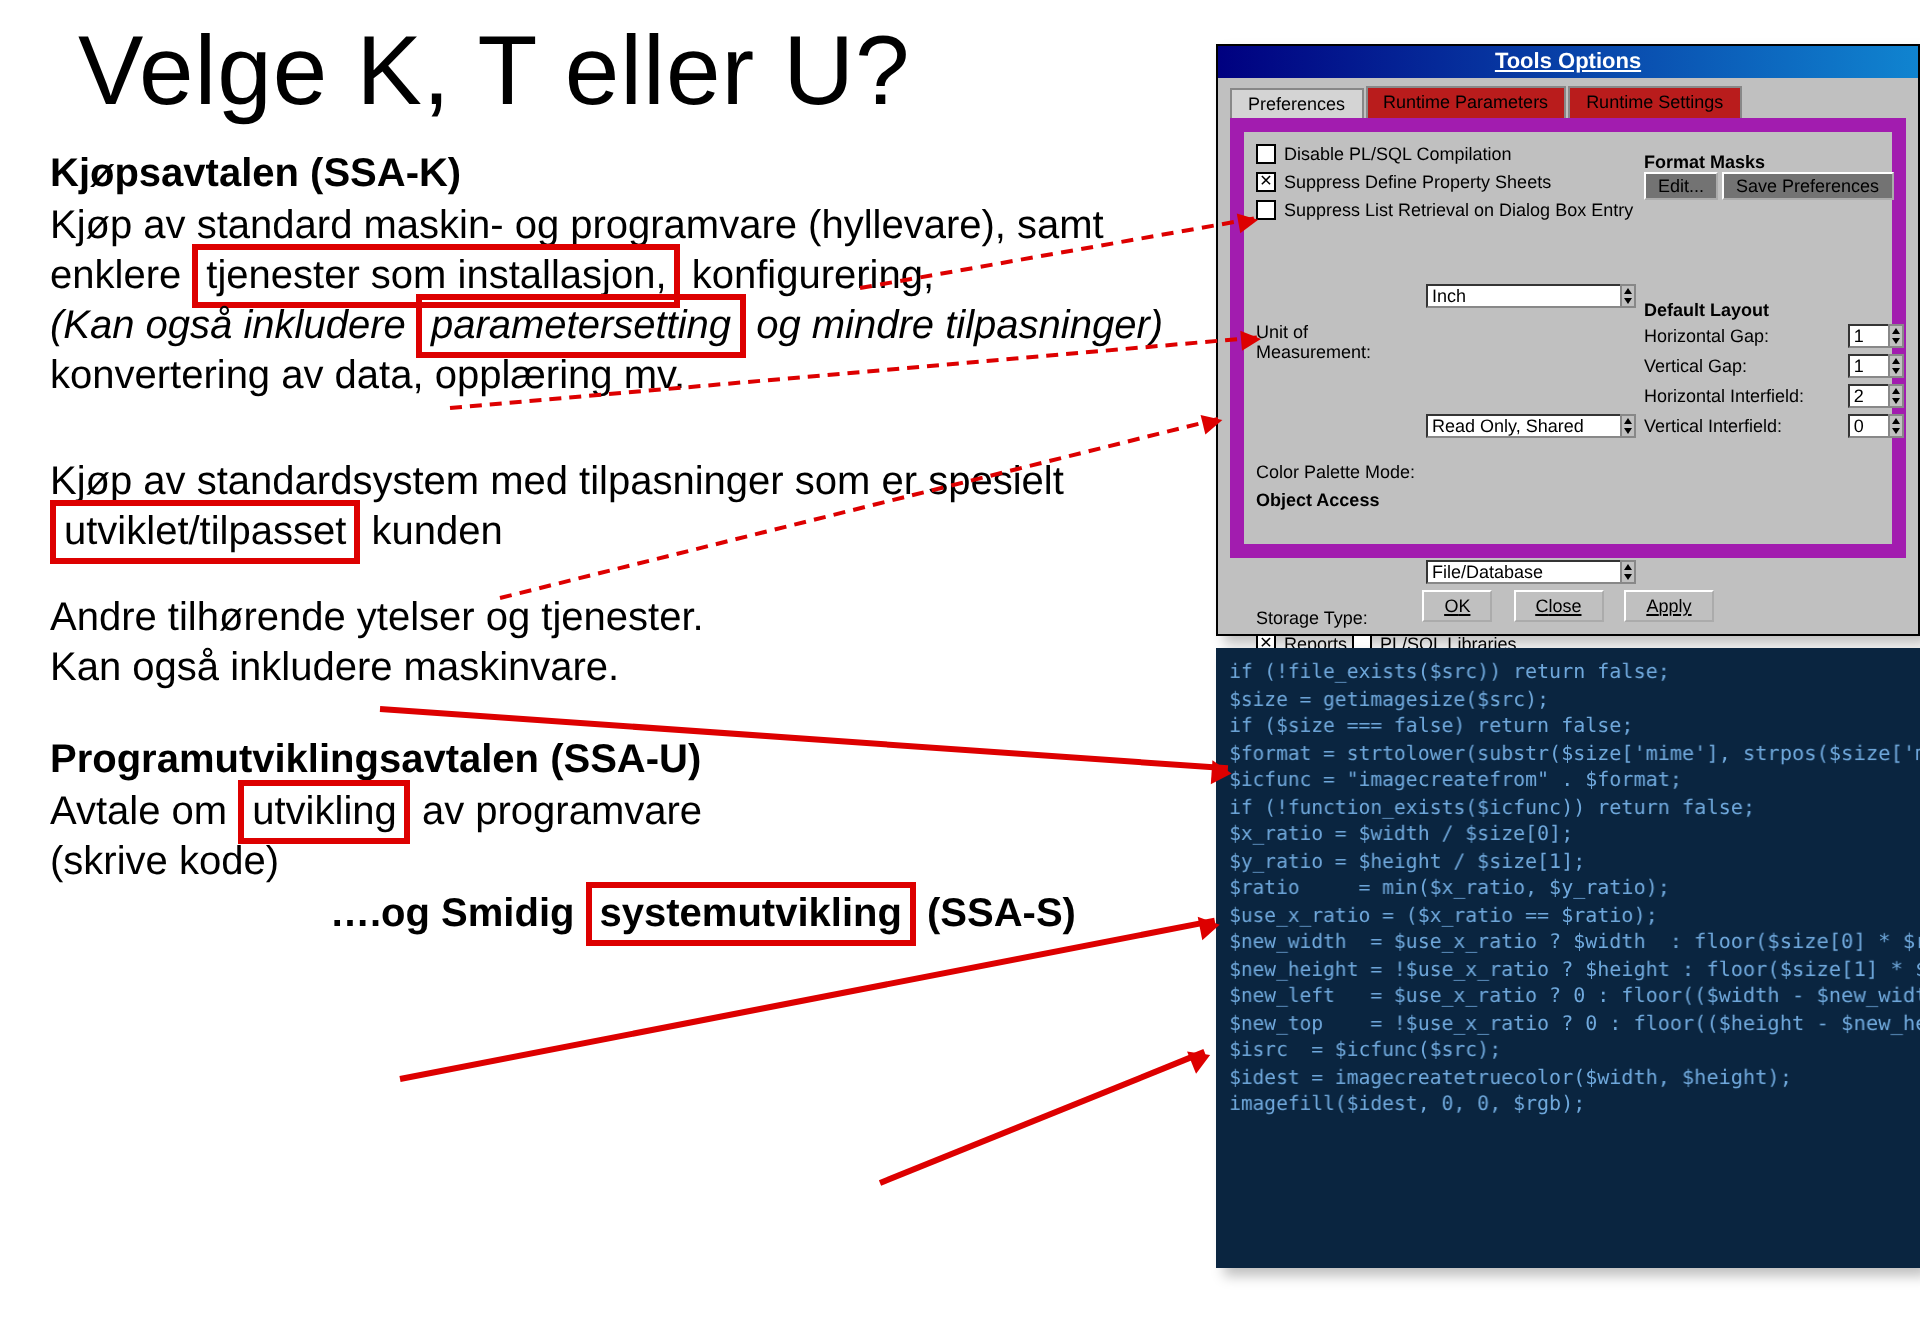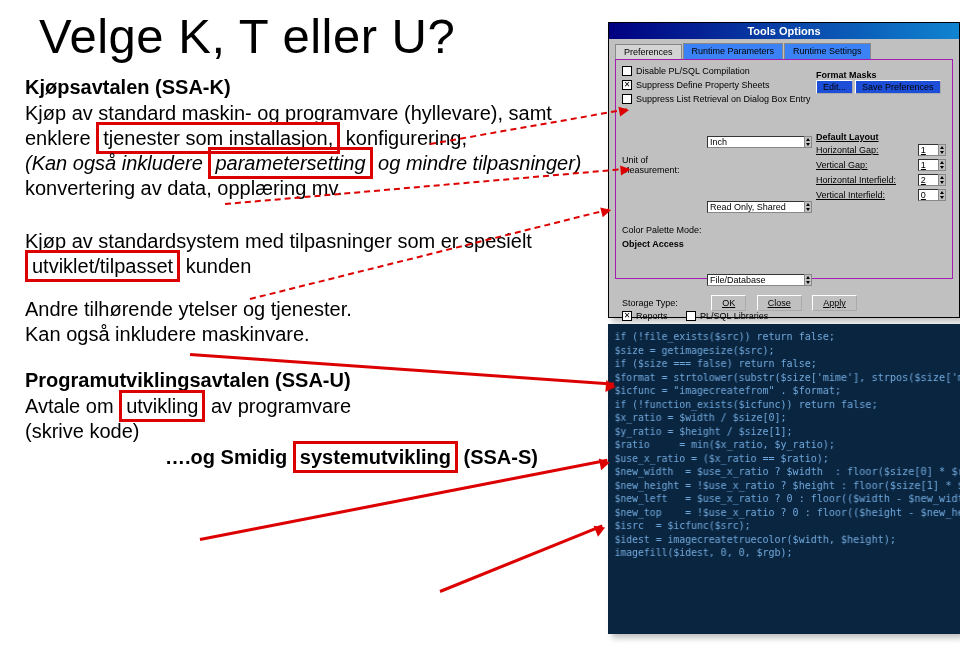--- a/index.html
+++ b/index.html
@@ -20,34 +20,34 @@
   .block1 { margin-bottom: 28px; }
   .block2 { margin-bottom: 18px; }
   .block3 { margin-bottom: 22px; }
   .block4 { margin-bottom: 2px; }
   .smidig-line { margin-left: 140px; font-size: 20px; font-weight: bold; }
   
   .footer { position: absolute; bottom: 8px; left: 25px; right: 25px; font-size: 14px; }
   
   
   .dialog { position: absolute; top: 14px; right: 0; width: 352px; height: 296px; background: #c0c0c0; border: 1px solid #000; font-size: 9px; font-family: "MS Sans Serif", Tahoma, sans-serif; }
-  .dlg-title { background: linear-gradient(to right, #000080, #1084d0); color: #fff; padding: 2px 6px; font-weight: bold; display: flex; align-items: center; }
+  .dlg-title { background: linear-gradient(to right, #000080, #1084d0); color: #fff; padding: 2px 6px; font-weight: bold; display: flex; align-items: center; text-decoration: underline; }
   .dlg-title span { flex: 1; text-align: center; font-size: 11px; }
   .dlg-tabs { display: flex; padding: 4px 0 0 6px; }
-  .dlg-tab { background: #3b82f6; border: 1px solid #888; border-bottom: none; padding: 2px 8px; font-size: 9px; margin-right: 1px; }
+  .dlg-tab { background: #b91c1c; border: 1px solid #888; border-bottom: none; padding: 2px 8px; font-size: 9px; margin-right: 1px; }
   .dlg-tab.active { background: #d4d4d4; border-bottom: 1px solid #d4d4d4; position: relative; top: 1px; }
-  .dlg-body { border: 1px solid #a21caf; margin: 0 6px; padding: 6px; background: #c0c0c0; height: 220px; position: relative; }
+  .dlg-body { border: 7px solid #a21caf; margin: 0 6px; padding: 6px; background: #c0c0c0; height: 220px; position: relative; }
   
   .dlg-row { display: flex; align-items: center; margin-bottom: 4px; font-size: 9px; }
   .chk { width: 10px; height: 10px; border: 1px solid #000; background: #fff; margin-right: 4px; display: inline-flex; align-items: center; justify-content: center; font-size: 8px; line-height: 1; }
   .chk.checked::after { content: "✕"; }
   .dlg-col-left { width: 190px; }
   .dlg-col-right { position: absolute; left: 200px; top: 6px; width: 130px; }
-  .dlg-col-right2 { position: absolute; left: 200px; top: 68px; width: 130px; text-decoration: underline; }
-  .dlg-btn { background: #1d4ed8; border: 1px outset #fff; padding: 1px 6px; font-size: 9px; margin-right: 2px; }
+  .dlg-col-right2 { position: absolute; left: 200px; top: 80px; width: 130px; }
+  .dlg-btn { background: #737373; border: 1px outset #fff; padding: 1px 6px; font-size: 9px; margin-right: 2px; }
   .dlg-field { background: #fff; border: 1px inset #888; padding: 0 2px; font-size: 9px; }
   .spinner { display: inline-block; width: 8px; height: 12px; border: 1px solid #888; background: #c0c0c0; position: relative; margin-left: -1px; }
   .spinner::before { content: ""; position: absolute; top: 1px; left: 1px; border-left: 2px solid transparent; border-right: 2px solid transparent; border-bottom: 3px solid #000; }
   .spinner::after { content: ""; position: absolute; bottom: 1px; left: 1px; border-left: 2px solid transparent; border-right: 2px solid transparent; border-top: 3px solid #000; }
   
   .dlg-section-title { font-weight: bold; margin: 4px 0 2px 0; }
   .dlg-buttons { position: absolute; bottom: 6px; left: 0; right: 0; text-align: center; }
   .dlg-buttons button { background: #c0c0c0; border: 1px outset #fff; padding: 2px 10px; font-size: 9px; margin: 0 4px; text-decoration: underline; }
   .dlg-buttons button:first-letter { text-decoration: underline; }
   
@@ -150,21 +150,21 @@
             <span class="spinner"></span>
           </div>
         <div class="dlg-section-title">Object Access</div>
         <div class="kv-row">
             <span class="k">Storage Type:</span>
             <span class="dlg-field v">File/Database</span>
             <span class="spinner"></span>
           </div>
         <div class="dlg-row">
           <span class="chk checked"></span>
-            <span style="width:50px">Reports</span>
+            <span style="width:34px">Reports</span>
           <span class="chk"></span>
             <span>PL/SQL Libraries</span>
         </div>
         <div class="dlg-row">
           <span class="chk"></span>
             <span style="width:50px">Queries</span>
           <span class="chk"></span>
             <span>All</span>
         </div>
       </div>

